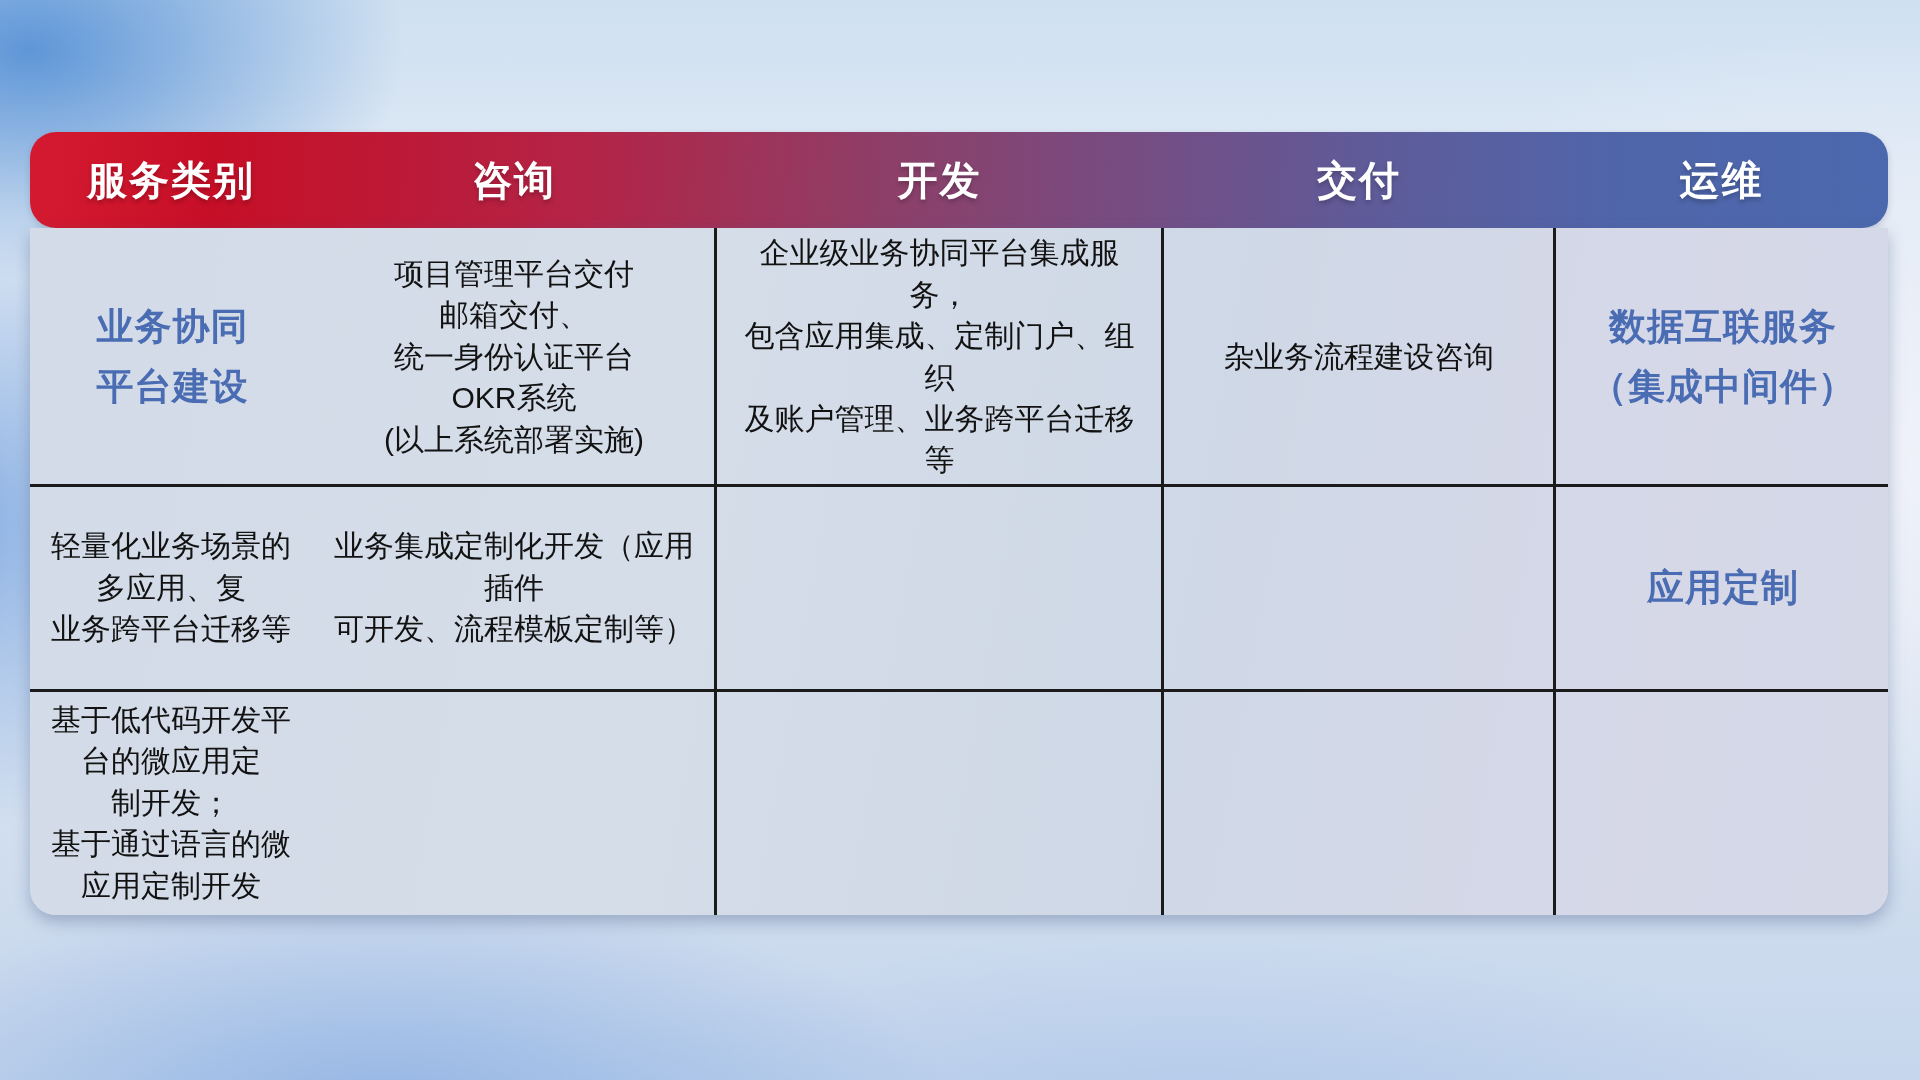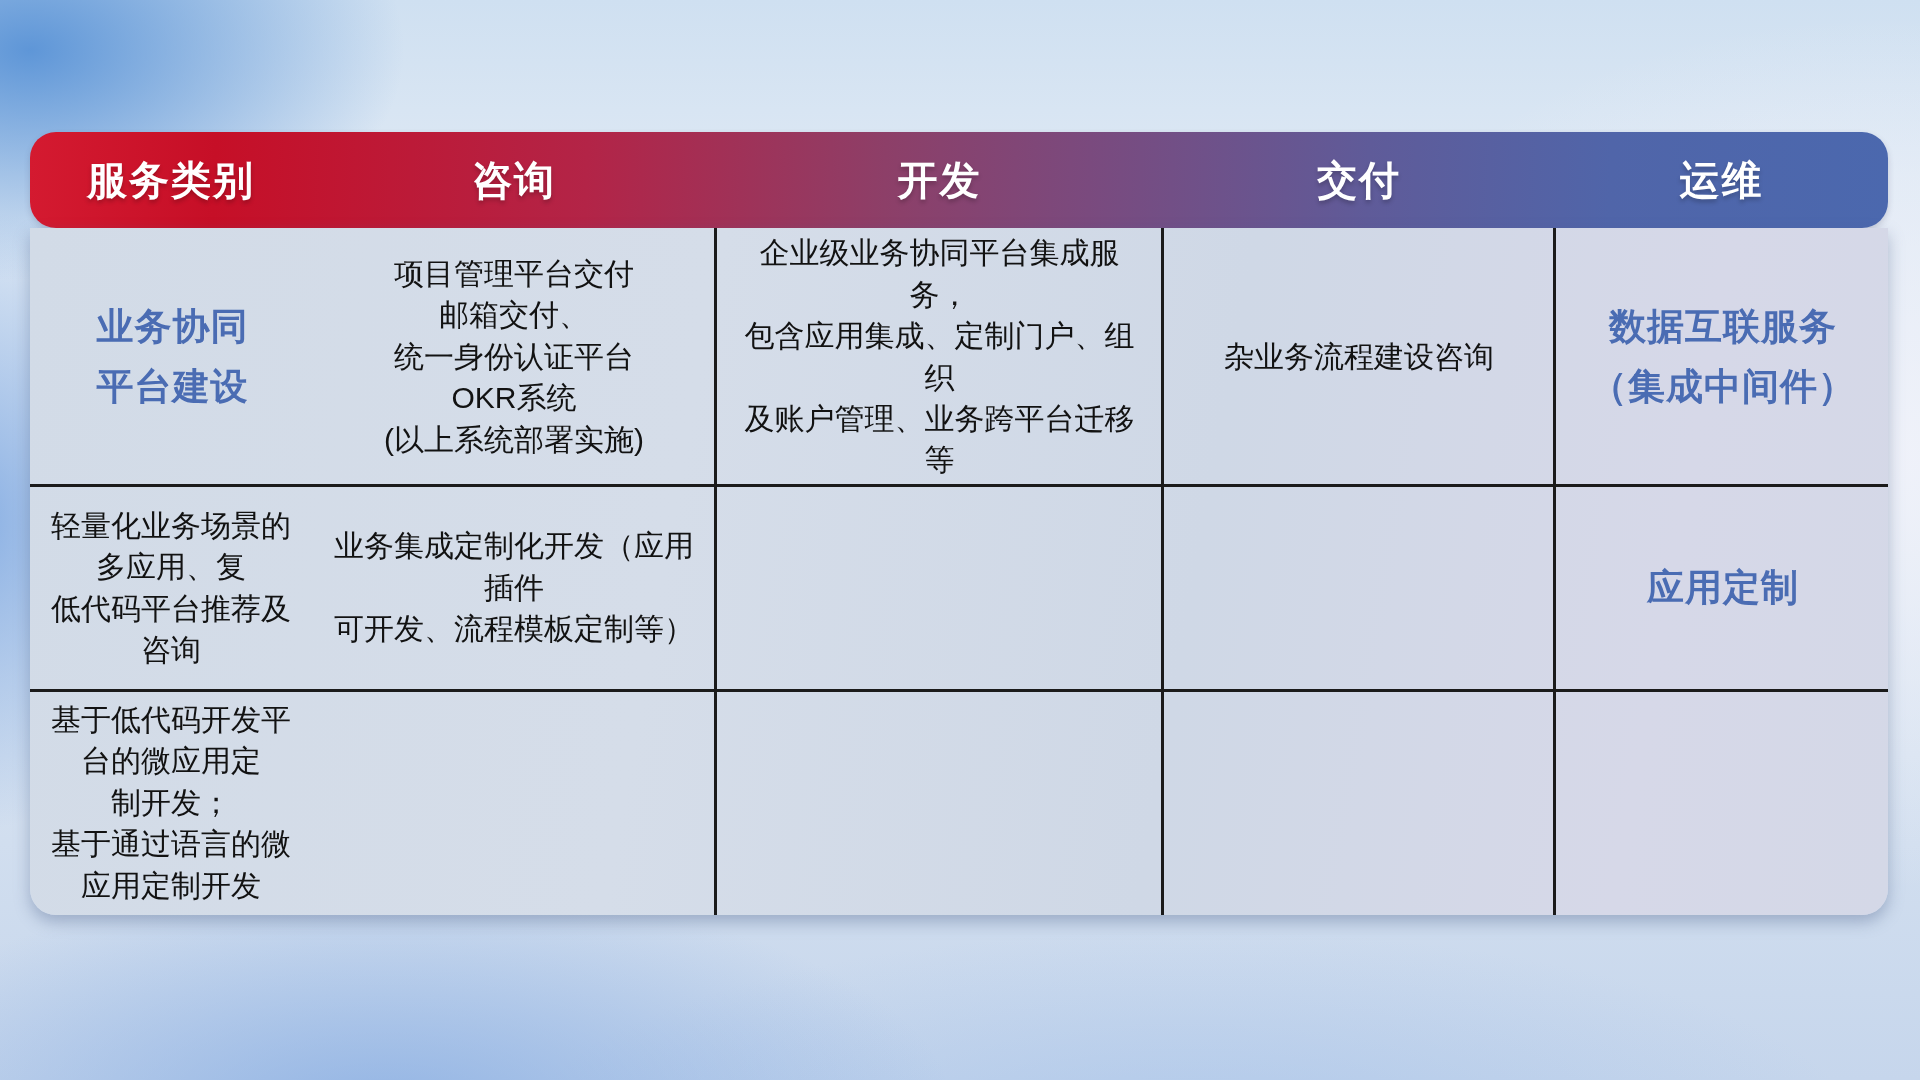--- a/index.html
+++ b/index.html
@@ -120,21 +120,21 @@
 OKR系统
 (以上系统部署实施)</div>
     <div class="cell cell-body">企业级业务协同平台集成服务，
 包含应用集成、定制门户、组织
 及账户管理、业务跨平台迁移等</div>
     <div class="cell cell-body">杂业务流程建设咨询</div>
 
     <div class="cell cell-category">数据互联服务
 （集成中间件）</div>
     <div class="cell cell-body">轻量化业务场景的多应用、复
-低代码平台推荐及咨询</div>
+业务跨平台迁移等</div>
     <div class="cell cell-body">业务集成定制化开发（应用插件
 可开发、流程模板定制等）</div>
     <div class="cell cell-body"></div>
     <div class="cell cell-body"></div>
 
     <div class="cell cell-category">应用定制</div>
     <div class="cell cell-body">基于低代码开发平台的微应用定
 制开发；
 基于通过语言的微应用定制开发</div>
     <div class="cell cell-body"></div>

